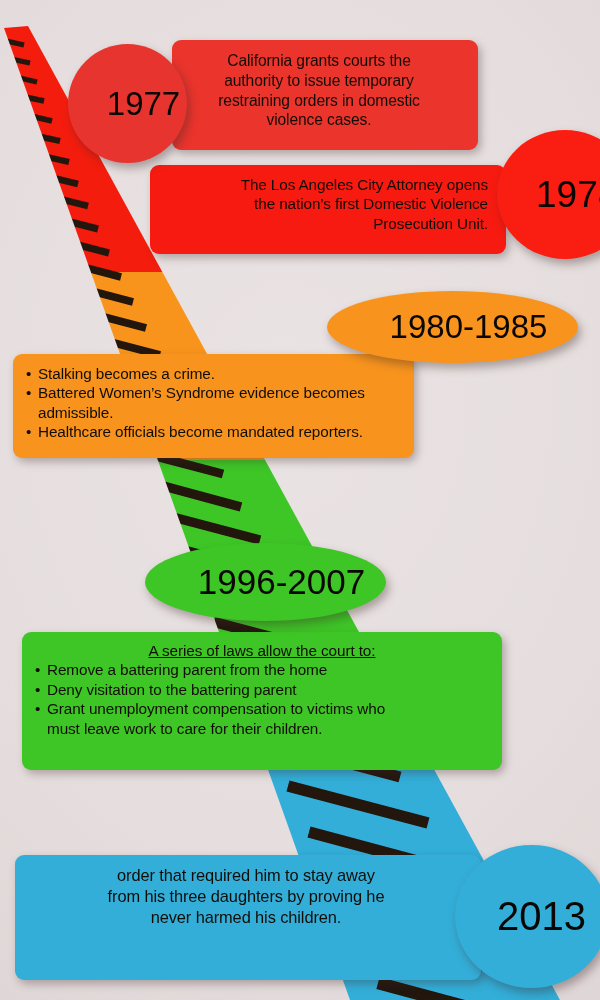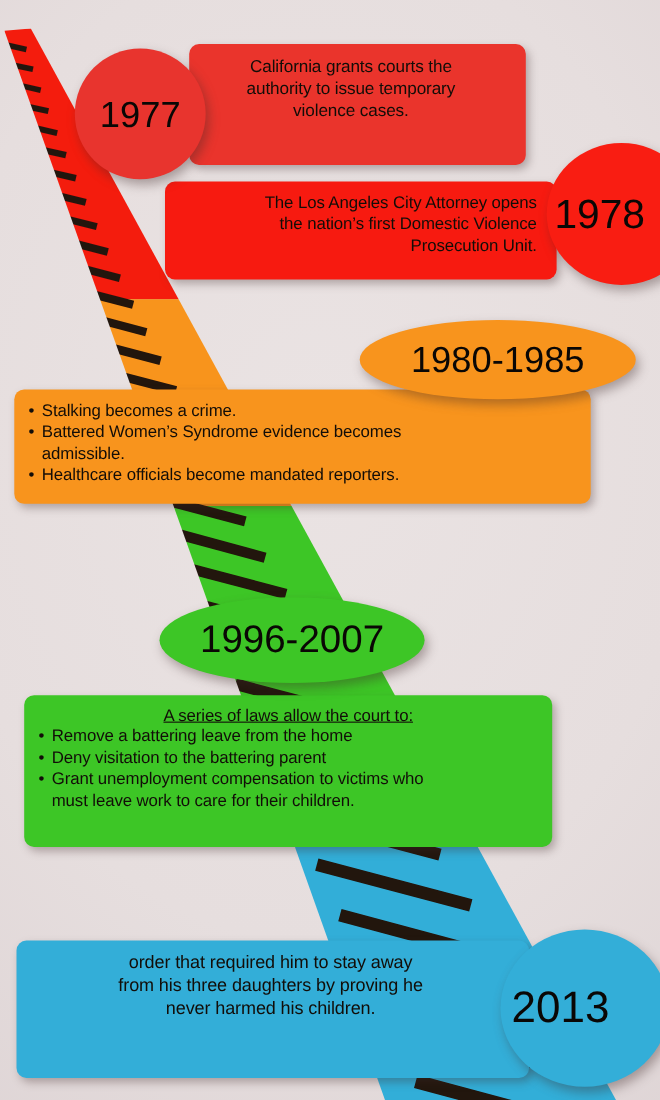--- a/index.html
+++ b/index.html
@@ -54,21 +54,21 @@
 
   
   .year-badge {
     position: absolute;
     display: flex;
     align-items: center;
     justify-content: center;
     color: #0a0705;
     filter: drop-shadow(3px 5px 5px rgba(60,40,40,0.38));
   }
-  .year-badge .year-text { display: block; white-space: nowrap; }
+  .year-badge .year-text { display: block; white-space: nowrap; margin-left: 32px; }
 
   
   #badge-1977 {
     left: 68px; top: 44px;
     width: 119px; height: 119px;
     background: #e8342e;
     border-radius: 50%;
     z-index: 6;
   }
   #badge-1977 .year-text { font-size: 33px; }
@@ -110,21 +110,21 @@
     left: 327px; top: 291px;
     width: 251px; height: 72px;
     background: #f8941d;
     border-radius: 50%;
     z-index: 6;
   }
   #badge-1980 .year-text { font-size: 33px; }
 
   #box-1980 {
     left: 13px; top: 354px;
-    width: 524px; height: 104px;
+    width: 401px; height: 104px;
     background: #f8941d;
     padding: 10px 12px 0 12px;
     font-size: 15.3px;
     text-align: left;
     z-index: 4;
   }
 
   
   #badge-1996 {
     left: 145px; top: 543px;
@@ -233,20 +233,21 @@
     </g>
   </svg>
 
   <div class="year-badge" id="badge-1977">
     <span class="year-text">1977</span>
   </div>
 
   <div class="callout" id="box-1977">
     <span class="line">California grants courts the</span>
     <span class="line">authority to issue temporary</span>
+    <span class="line">restraining orders in domestic</span>
     <span class="line">violence cases.</span>
   </div>
 
   <div class="year-badge" id="badge-1978">
     <span class="year-text">1978</span>
   </div>
 
   <div class="callout" id="box-1978">
     <span class="line">The Los Angeles City Attorney opens</span>
     <span class="line">the nation’s first Domestic Violence</span>
@@ -263,21 +264,21 @@
     <span class="cont-line">admissible.</span>
     <span class="bullet-line">Healthcare officials become mandated reporters.</span>
   </div>
 
   <div class="year-badge" id="badge-1996">
     <span class="year-text">1996-2007</span>
   </div>
 
   <div class="callout" id="box-1996">
     <span class="head-line">A series of laws allow the court to:</span>
-    <span class="bullet-line">Remove a battering leave from the home</span>
+    <span class="bullet-line">Remove a battering parent from the home</span>
     <span class="bullet-line">Deny visitation to the battering parent</span>
     <span class="bullet-line">Grant unemployment compensation to victims who</span>
     <span class="cont-line">must leave work to care for their children.</span>
   </div>
 
   <div class="year-badge" id="badge-2013">
     <span class="year-text">2013</span>
   </div>
 
   <div class="callout" id="box-2013">

